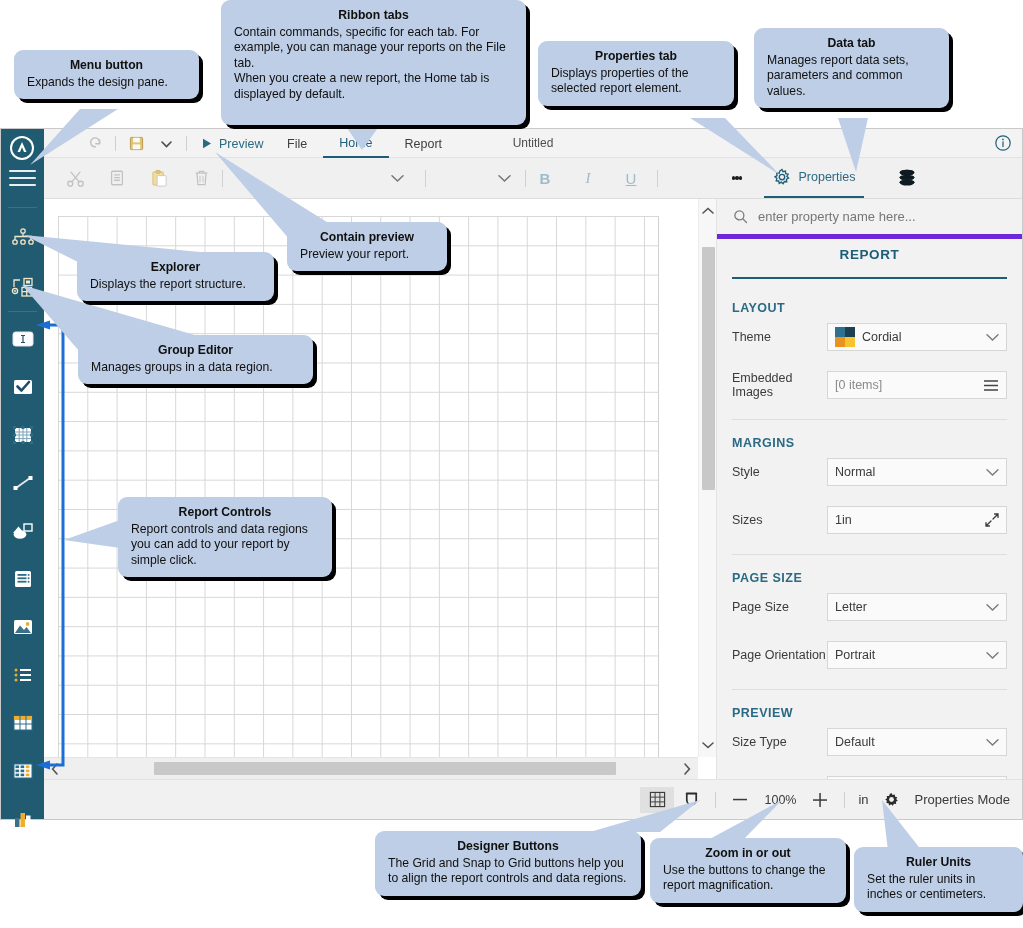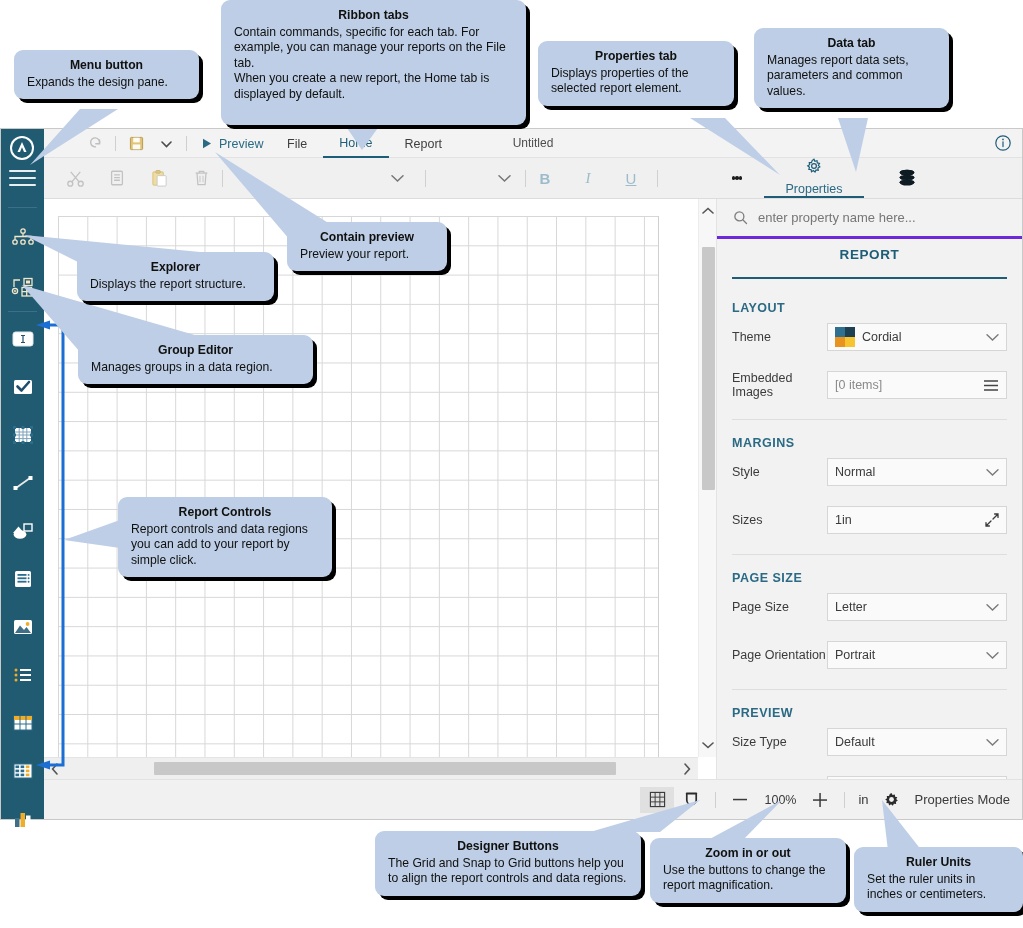--- a/index.html
+++ b/index.html
@@ -65,21 +65,21 @@
   .rb-div{position:absolute;top:12px;width:1px;height:17px;background:#d0d0d0;}
   .rb-chev{position:absolute;top:0;height:40px;width:26px;display:flex;align-items:center;justify-content:center;cursor:pointer;}
   .rb-fmt{position:absolute;top:0;height:40px;width:30px;display:flex;align-items:center;justify-content:center;cursor:pointer;
           color:#9dbccb;font-size:15px;}
   .rb-kebab{position:absolute;left:681px;top:0;height:40px;width:24px;display:flex;align-items:center;justify-content:center;cursor:pointer;}
   .rb-kebab i{display:block;width:3.5px;height:3.5px;border-radius:50%;background:#1c1c1c;margin:1.6px 0;}
 
   
   .panel-tabs{position:absolute;left:715px;top:0;height:41px;}
   .ptab{position:absolute;top:0;height:40px;display:flex;align-items:center;gap:8px;cursor:pointer;padding:0 8px;box-sizing:border-box;}
-  .ptab.active{border-bottom:2px solid #1d5d77;flex-direction:column;}
+  .ptab.active{border-bottom:2px solid #1d5d77;}
   .ptab span{font-size:12.5px;color:#2a6a84;}
 
   
   .canvas-wrap{
     position:absolute;left:43px;top:70px;width:672px;bottom:40px;background:#ffffff;overflow:hidden;
   }
   .ruler-left{position:absolute;left:0;top:0;width:14px;bottom:0;background:#ffffff;}
   .design-area{
     position:absolute;left:14px;top:0;right:18px;bottom:22px;overflow:hidden;background:#ffffff;
   }
@@ -116,21 +116,21 @@
   .sb-text{font-size:13px;color:#3a3a3a;padding:0 6px;cursor:pointer;}
   .sb-zoom{font-size:12.5px;color:#3a3a3a;width:46px;text-align:center;}
 
   
   .props{
     position:absolute;left:715px;top:70px;right:0;bottom:40px;background:#f2f2f2;
     border-left:1px solid #e3e3e3;box-sizing:border-box;overflow:hidden;
   }
   .prop-search{
     position:absolute;left:0;right:0;top:0;height:40px;display:flex;align-items:center;gap:10px;
-    padding:0 16px;box-sizing:border-box;border-bottom:3px solid #6d28d9;
+    padding:0 16px;box-sizing:border-box;border-bottom:5px solid #6d28d9;
   }
   .prop-search .ph{font-size:13px;color:#767676;}
   .prop-title{
     position:absolute;left:15px;right:15px;top:48px;height:32px;text-align:center;
     font-size:13.5px;font-weight:bold;letter-spacing:.6px;color:#1d5d77;
     border-bottom:2px solid #1d5d77;box-sizing:border-box;
   }
   .scroll-body{position:absolute;left:0;right:0;top:86px;bottom:0;overflow:hidden;}
   .sect-head{
     margin:16px 15px 8px;font-size:12.5px;font-weight:bold;letter-spacing:.5px;color:#2a6a84;

